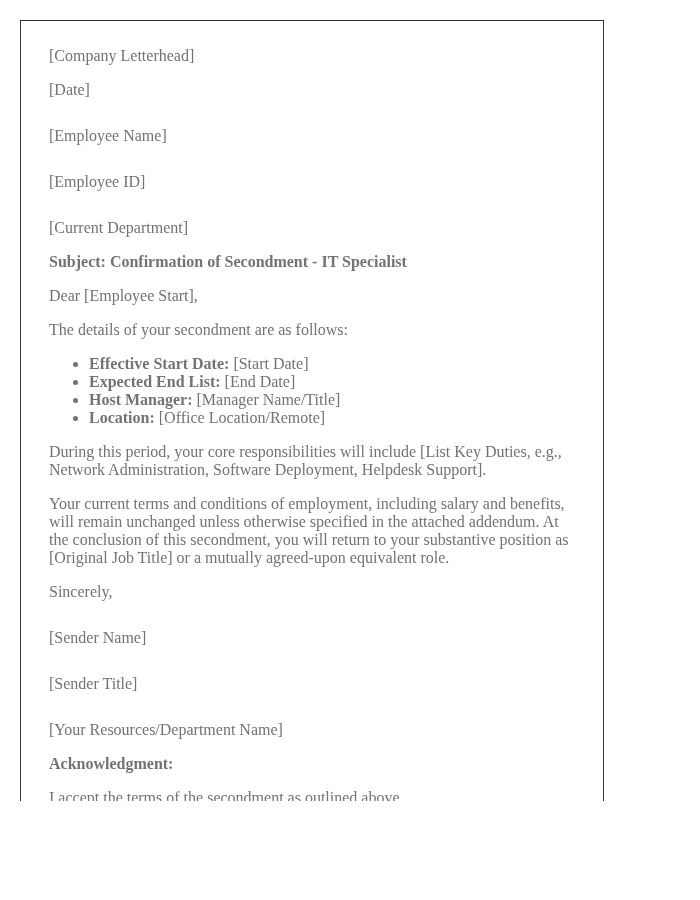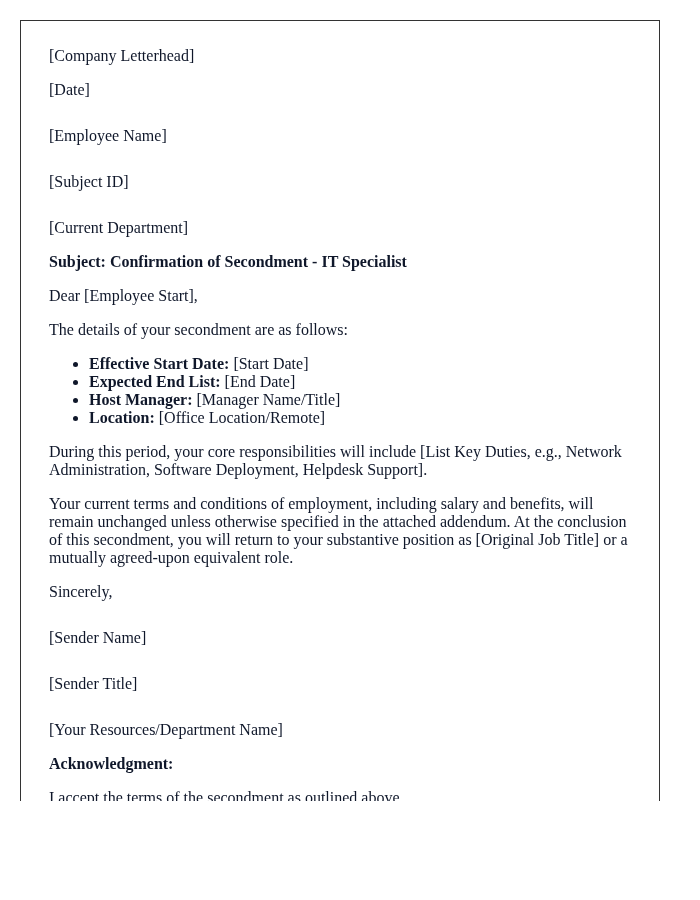--- a/index.html
+++ b/index.html
@@ -1,29 +1,29 @@
 <!DOCTYPE html>
 <html><head>
   <meta charset="utf-8">
   <style>
     html, body { margin: 0; padding: 0; background: #ffffff; }
     body { width: 700px; height: 900px; position: relative; overflow: hidden; }
     .page {
       position: absolute;
       left: 20px; top: 20px;
-      width: 640px; height: 781px;
+      width: 584px; height: 781px;
       border: 1px solid #333333;
       border-bottom: none;
       box-sizing: border-box;
       overflow: hidden;
       padding: 26px 28px 0 28px;
       font-family: "Liberation Serif", "DejaVu Serif", serif;
       font-size: 16px;
       line-height: 18px;
-      color: #0f172a;
+      color: #737373;
     }
     p { margin: 0 0 16px 0; }
     .block { margin: 0 0 16px 0; }
     .block div { line-height: 18px; margin-top: 28px; }
     .bold { font-weight: bold; }
     ul { margin: 0 0 16px 0; padding-left: 40px; }
     ul li { line-height: 18px; }
     .sig-line {
       width: 208px;
       border-top: 6px solid #0f172a;
@@ -33,21 +33,21 @@
   </style>
 </head>
 <body>
 
 <div class="page">
   <p>[Company Letterhead]</p>
   <p>[Date]</p>
 
   <div class="block">
     <div>[Employee Name]</div>
-    <div>[Subject ID]</div>
+    <div>[Employee ID]</div>
     <div>[Current Department]</div>
   </div>
 
   <p class="bold">Subject: Confirmation of Secondment - IT Specialist</p>
   <p>Dear [Employee Start],</p>
   <p>The details of your secondment are as follows:</p>
 
   <ul>
     <li><span class="bold">Effective Start Date:</span><span> [Start Date]</span></li>
     <li><span class="bold">Expected End List:</span><span> [End Date]</span></li>

